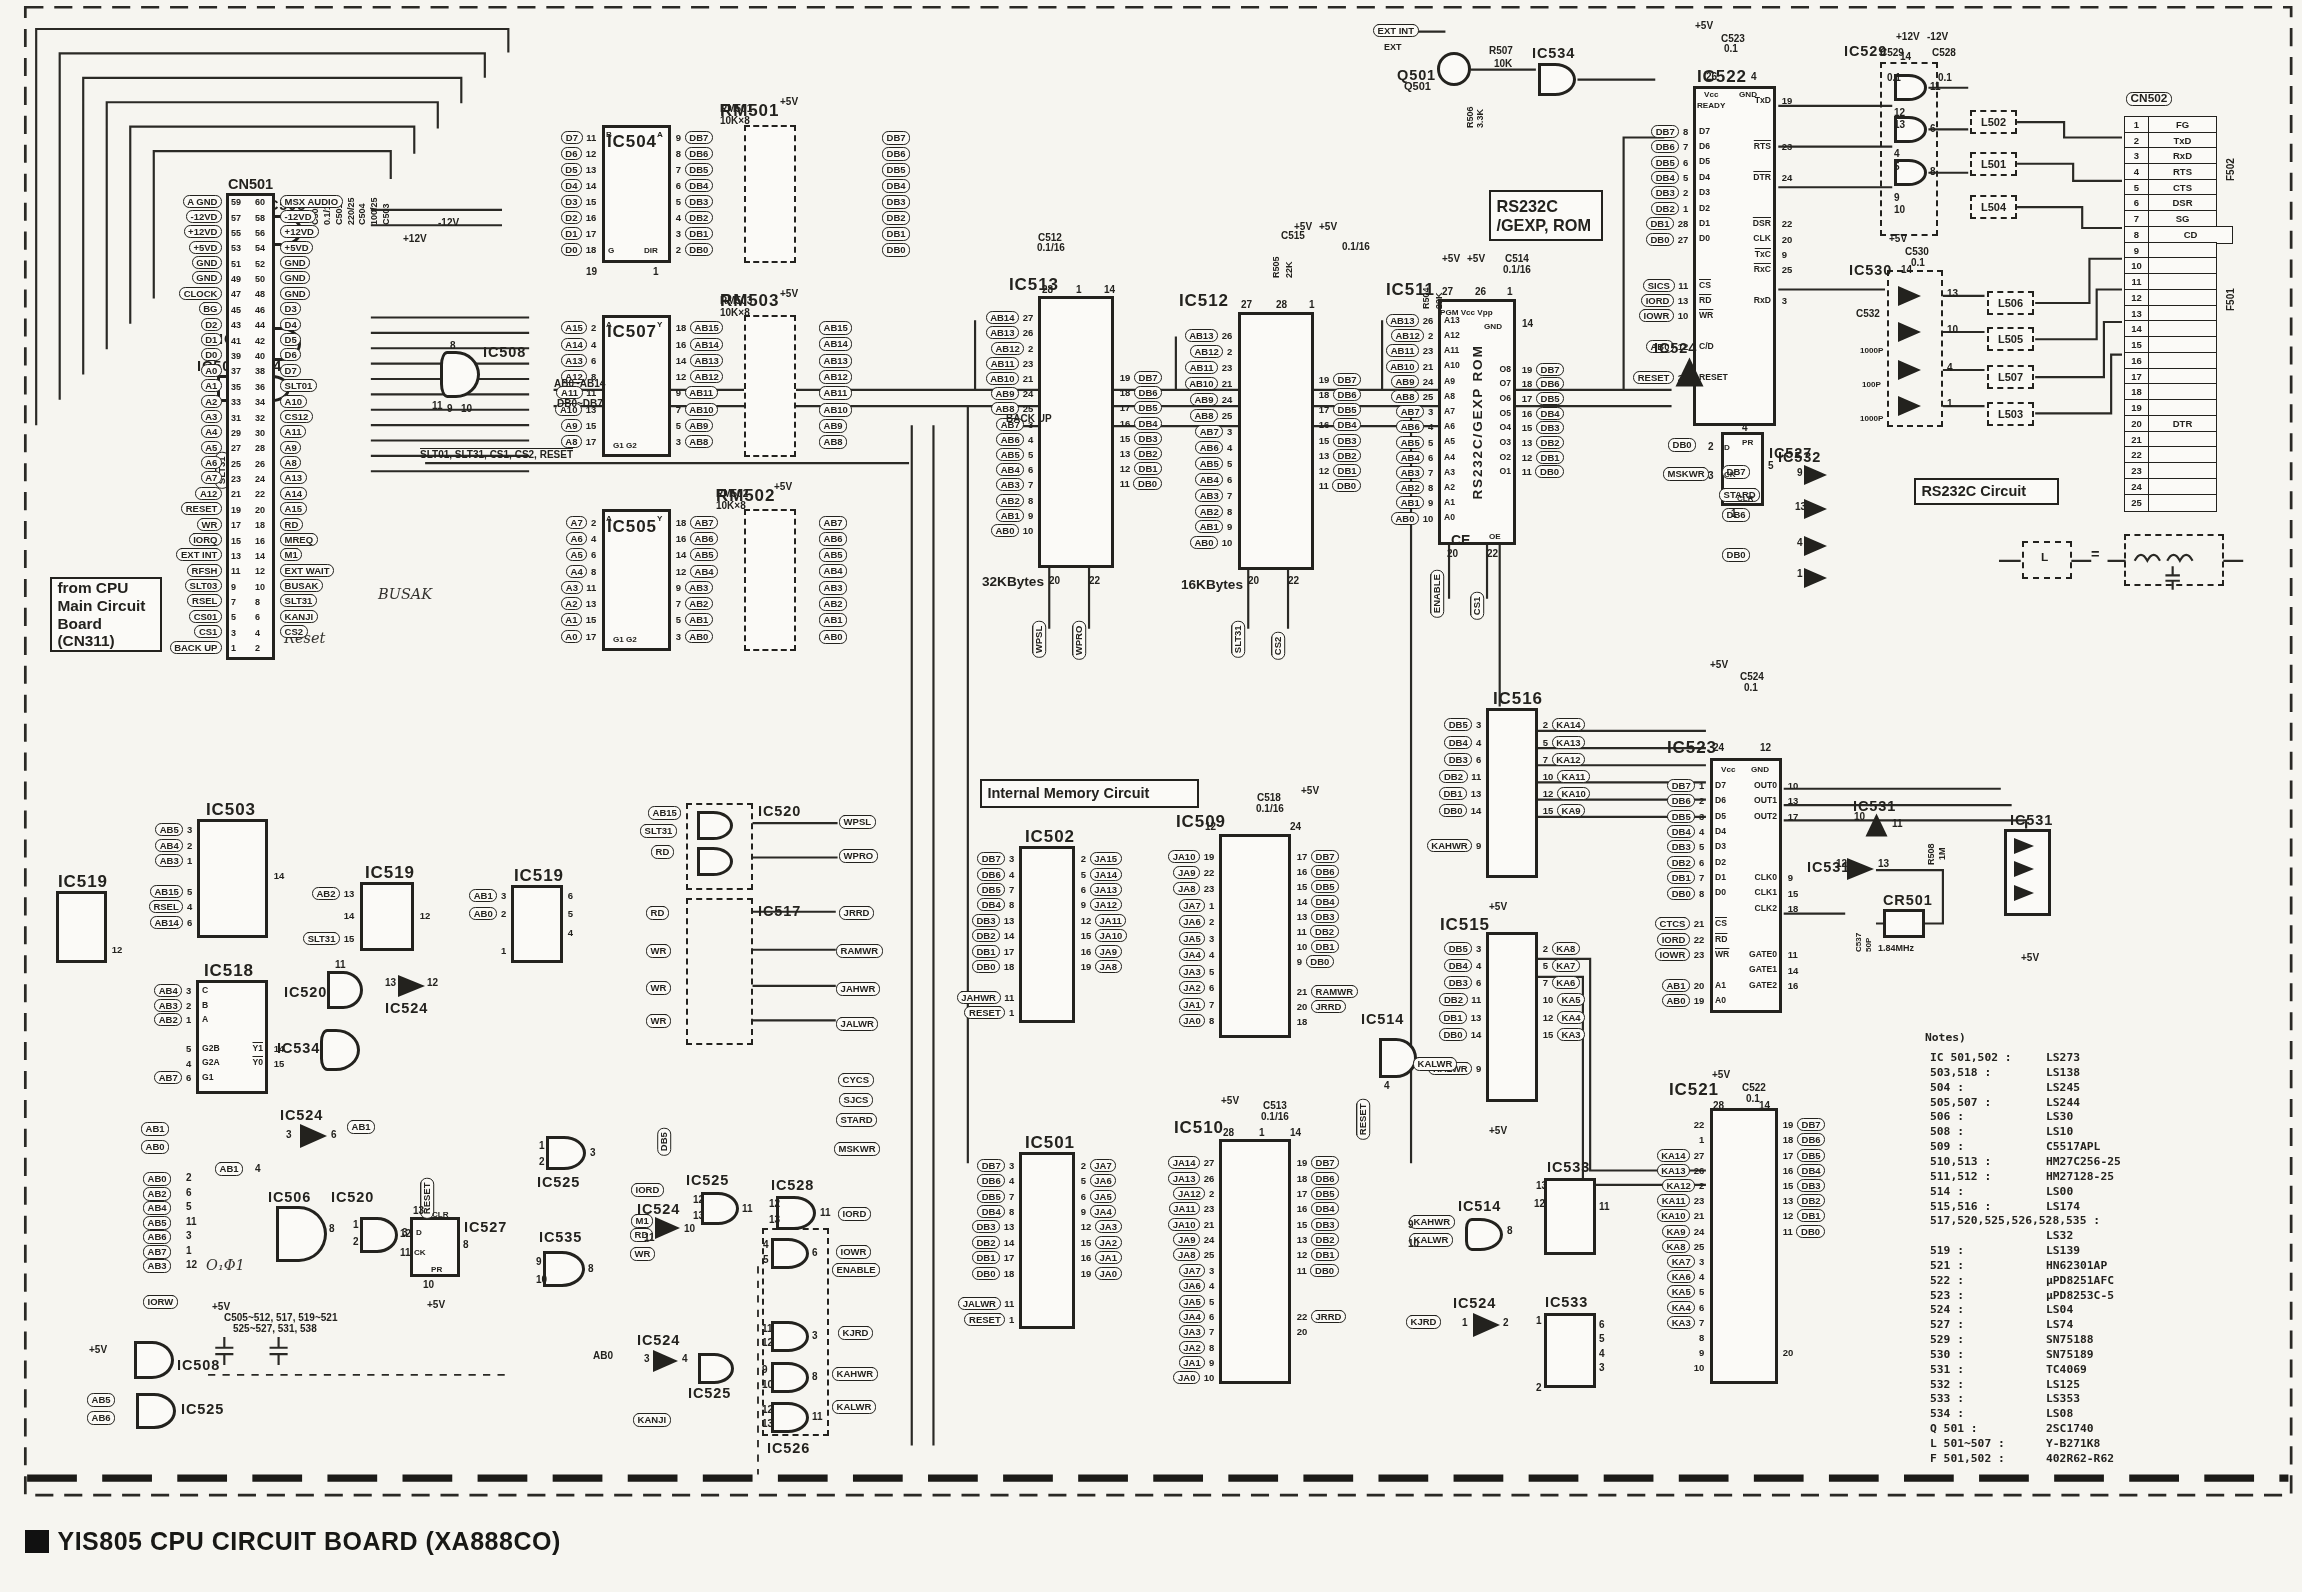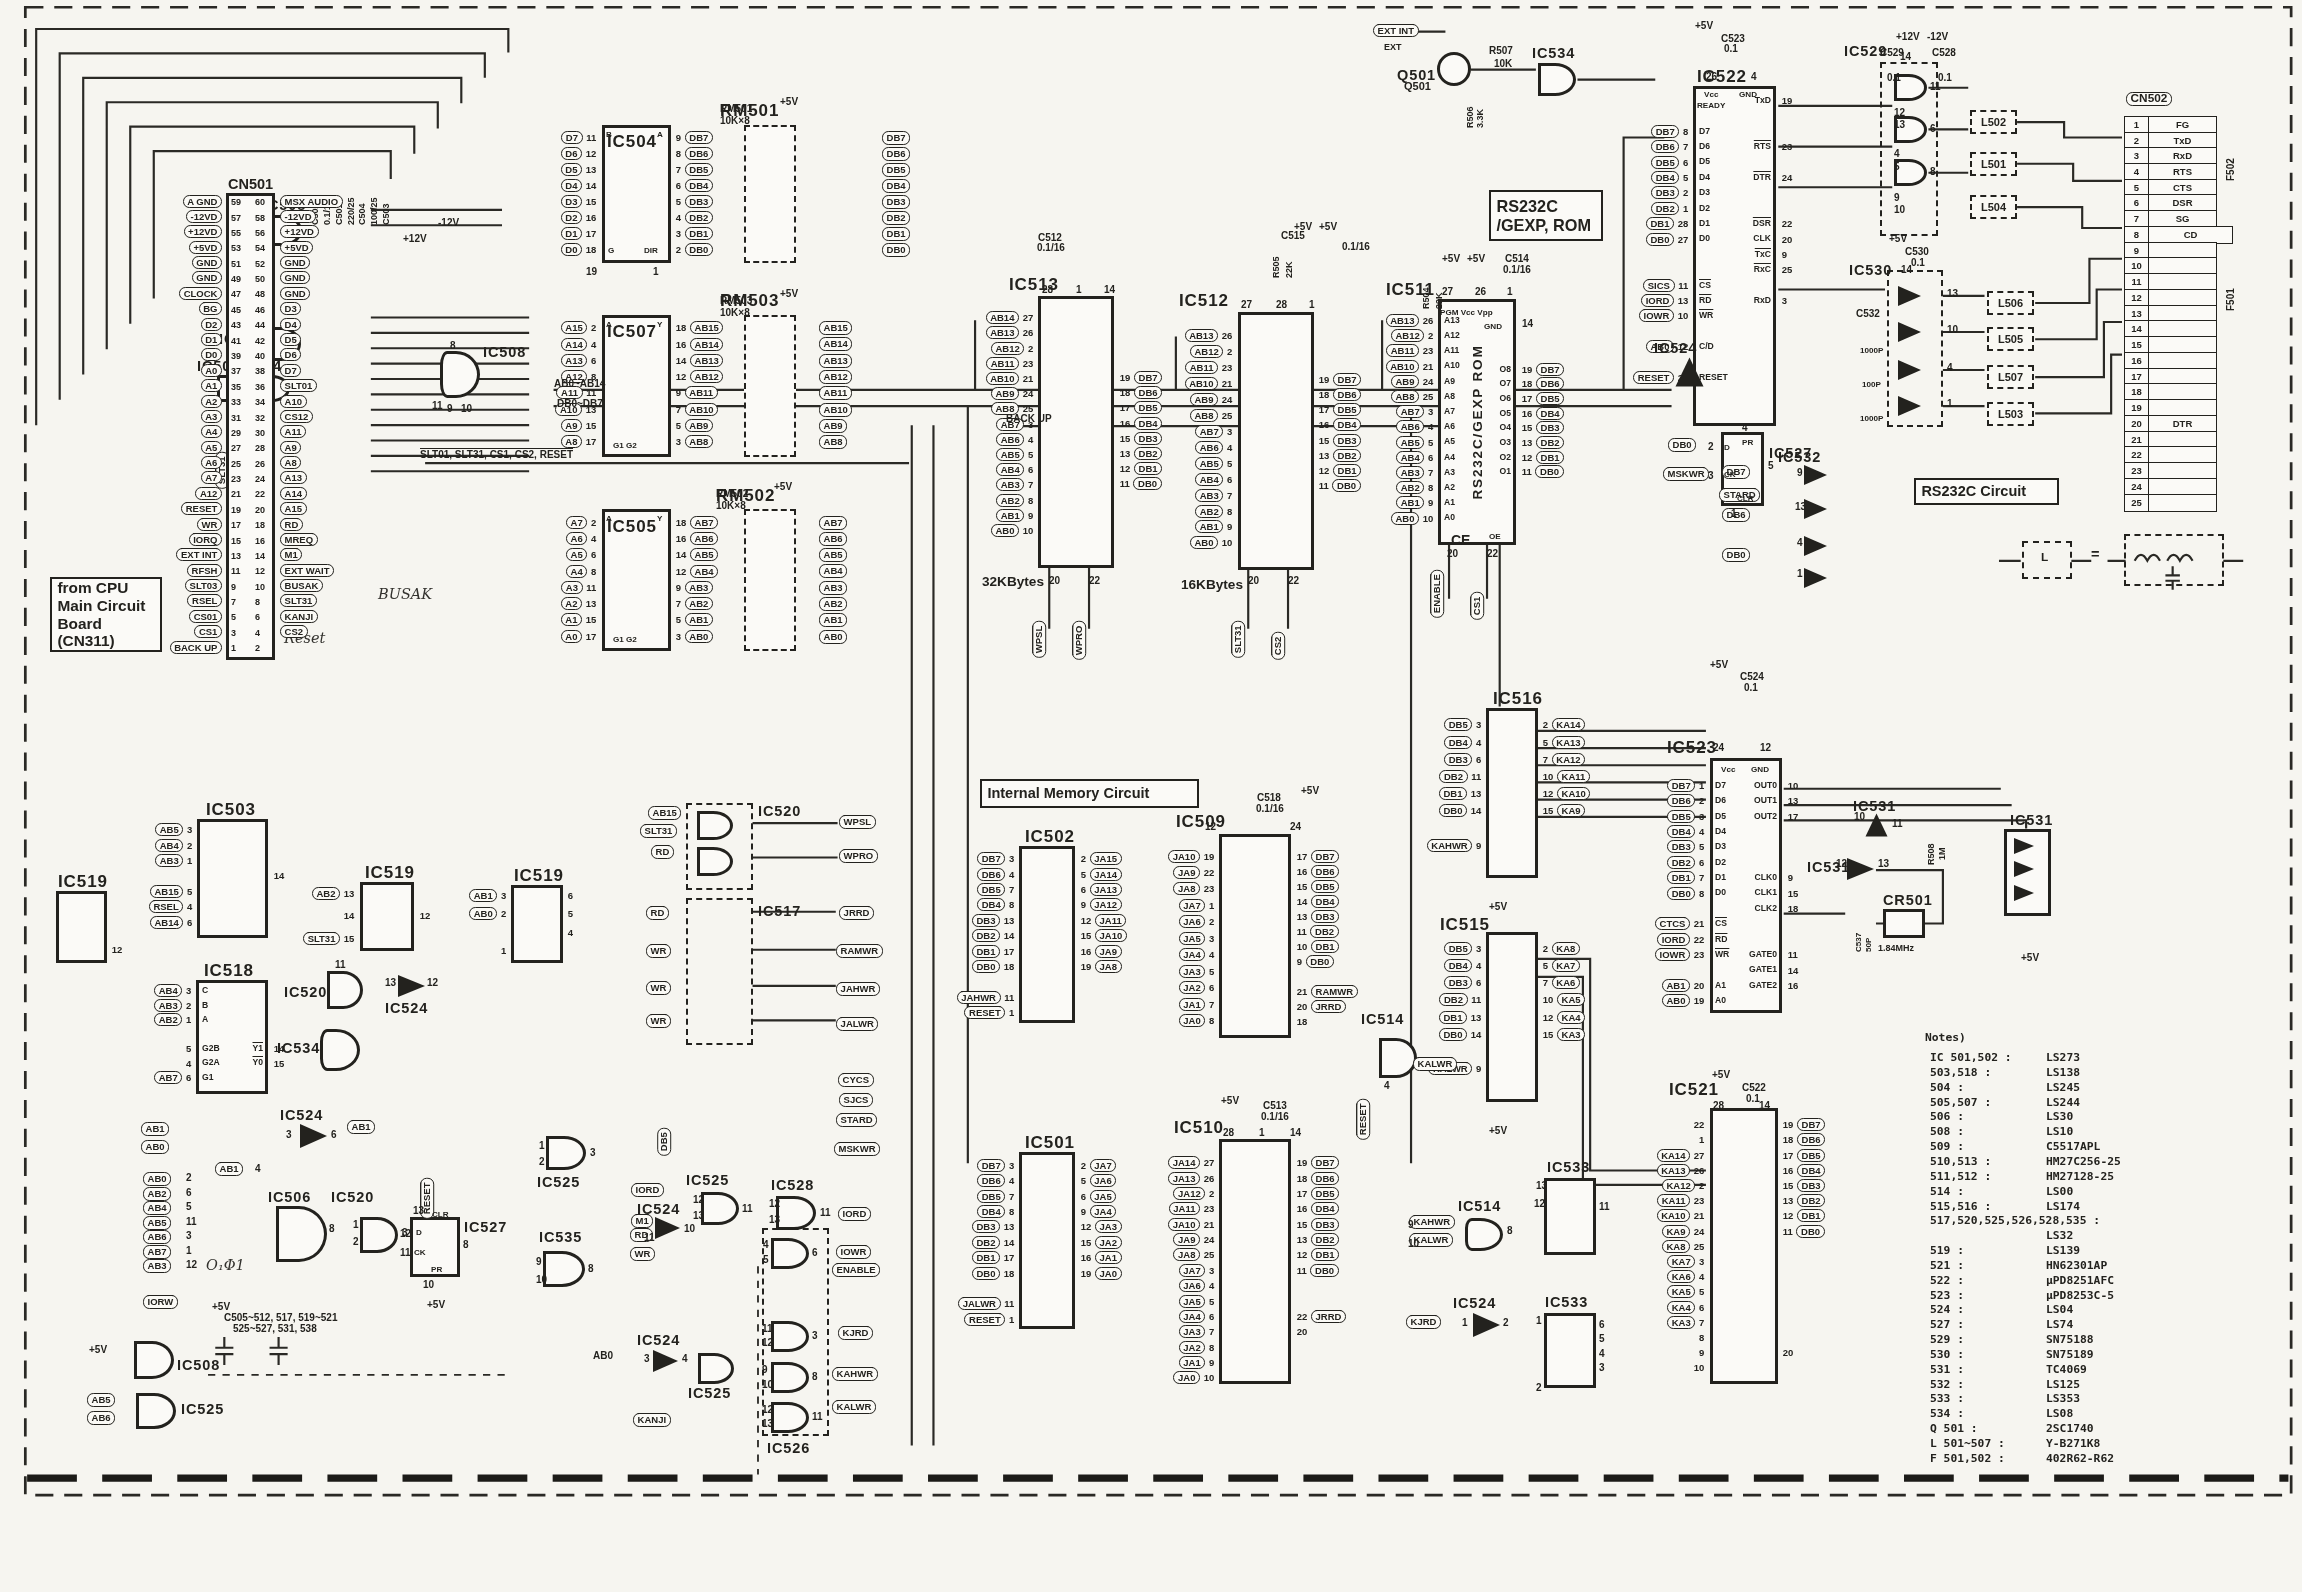--- a/index.html
+++ b/index.html
@@ -70,20 +70,24 @@
       <rect x="28" y="8" width="2505" height="1645"></rect>
     </g>
     <g stroke="#1c1b18" stroke-width="8" fill="none" stroke-dasharray="55,28">
       <path d="M30,1634H2530"></path>
     </g>
     <g stroke="#2a2925" stroke-width="2" fill="none" stroke-dasharray="8,8">
       <path d="M230,1520H560 M838,1400V1630"></path>
     </g>
   </svg>
 
+  <div id="title-bar">
+    <div id="title-sq"></div>
+    <div id="title-txt">YIS805 CPU CIRCUIT BOARD (XA888CO)</div>
+  </div>
 <div class="secbox" style="left: 50px; top: 577px; position: absolute; width: 112px; height: 75px;">
       <div style="font-size: 15.4px;">from CPU</div>
       <div style="font-size: 15.4px;">Main Circuit</div>
       <div style="font-size: 15.4px;">Board</div>
       <div style="font-size: 15.4px;">(CN311)</div>
     </div>
     <div class="secbox" style="left: 980px; top: 779px; position: absolute; width: 219px; height: 29px;">
       <div style="font-size: 14.5px;">Internal Memory Circuit</div>
     </div>
     <div class="secbox" style="left: 1489px; top: 190px; position: absolute; width: 114px; height: 51px;">

